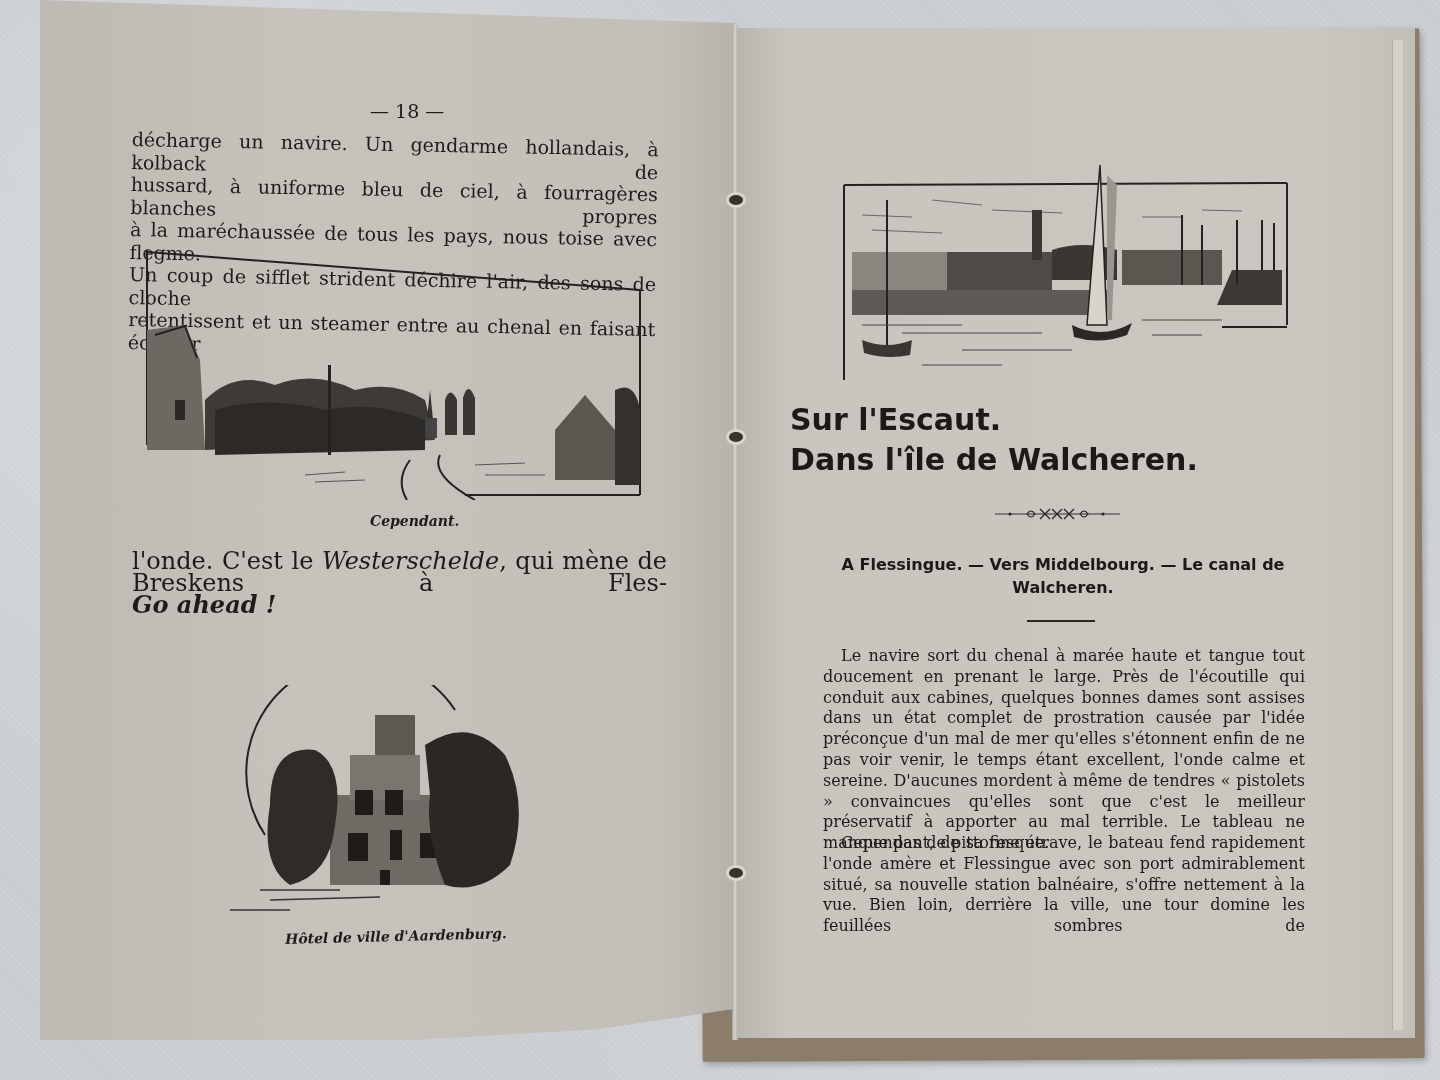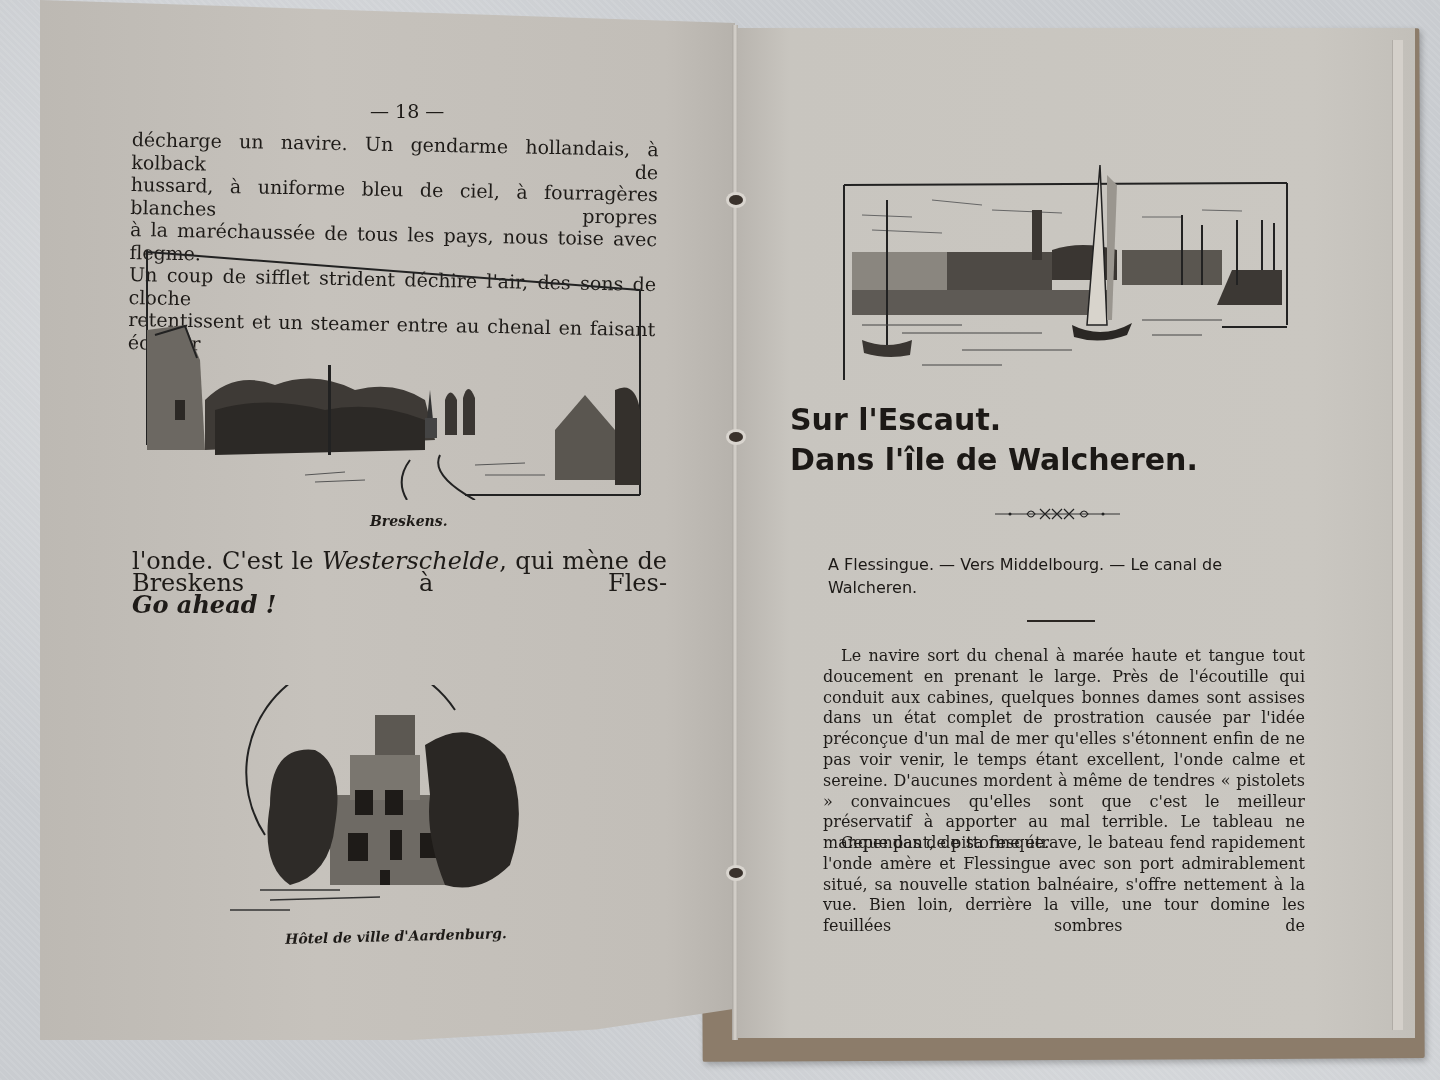--- a/index.html
+++ b/index.html
@@ -63,22 +63,22 @@
   }
   .title {
     position:absolute; left:790px; top:400px; width:560px; 
     font-family:"DejaVu Sans", sans-serif; font-weight:bold; font-size:30px; line-height:40px;
     color:#1c1916;
   }
   .ornament {
     position:absolute; left:995px; top:506px; width:125px; height:16px;
   }
   .subtitle {
-    position:absolute; left:828px; top:553px; width:470px; text-align:left;
-    font-family:"DejaVu Sans", sans-serif; font-weight:normal; font-size:16px; line-height:23px;
+    position:absolute; left:828px; top:553px; width:470px; text-align:center;
+    font-family:"DejaVu Sans", sans-serif; font-weight:bold; font-size:16px; line-height:23px;
     color:#1c1916;
   }
   .rule {
     position:absolute; left:1027px; top:620px; width:68px; height:2px; background:#2a2622;
   }
   .rpara {
     position:absolute; left:823px; width:482px; font-size:16px; line-height:20.8px;
     text-align:justify;
   }
   .rpara .indent { text-indent:18px; display:block; text-align:justify; text-align-last:left;}
@@ -130,21 +130,21 @@
   <path d="M265,210 Q250,230 262,250" stroke="#222" stroke-width="2" fill="none"></path>
   <path d="M295,205 Q285,225 330,250" stroke="#222" stroke-width="2" fill="none"></path>
   <g stroke="#555" stroke-width="1">
     <line x1="160" y1="225" x2="200" y2="222"></line>
       <line x1="170" y1="232" x2="220" y2="230"></line>
     <line x1="330" y1="215" x2="380" y2="213"></line>
       <line x1="340" y1="225" x2="400" y2="225"></line>
   </g>
 </svg>
 
-<div class="txt caption" style="left:370px; top:513px;">Breskens.</div>
+<div class="txt caption" style="left:370px; top:513px;">Cependant.</div>
 
 <div class="txt para" style="left:132px; top:550px; width:535px; font-size:24px; line-height:22px;">
   <span style="display:block;"><span>l'onde. C'est le </span><span class="italic">Westerschelde</span><span>, qui mène de Breskens à Fles-</span></span>
   <span class="last bolditalic">Go ahead !</span>
 </div>
 
 <svg class="illus" style="left:230px; top:685px;" width="340" height="230" viewBox="0 0 340 230">
   <path d="M35,150 A110,110 0 0 1 225,25" stroke="#222" stroke-width="2" fill="none"></path>
 
   <rect x="100" y="110" width="115" height="90" fill="#6e6a64"></rect>

